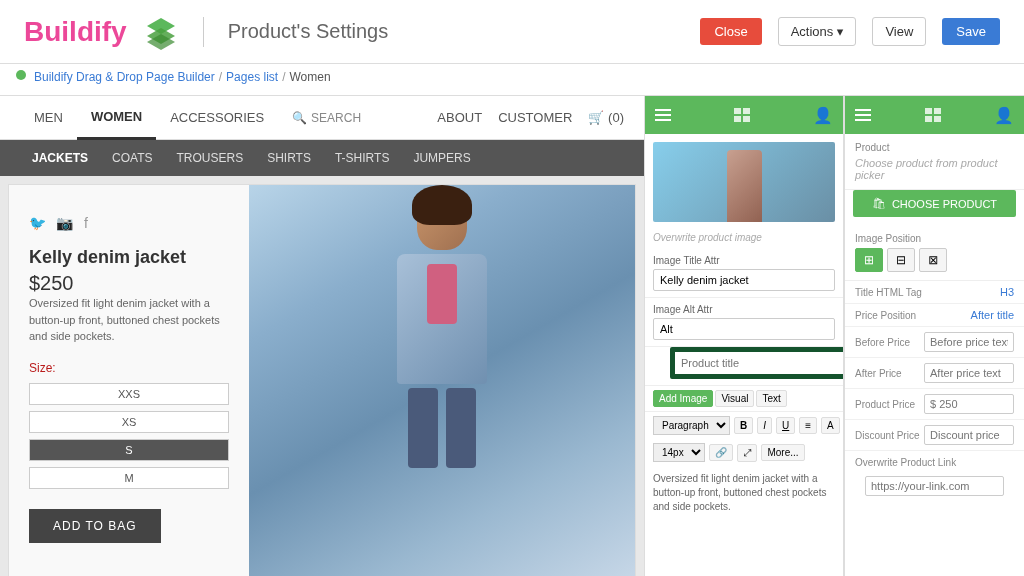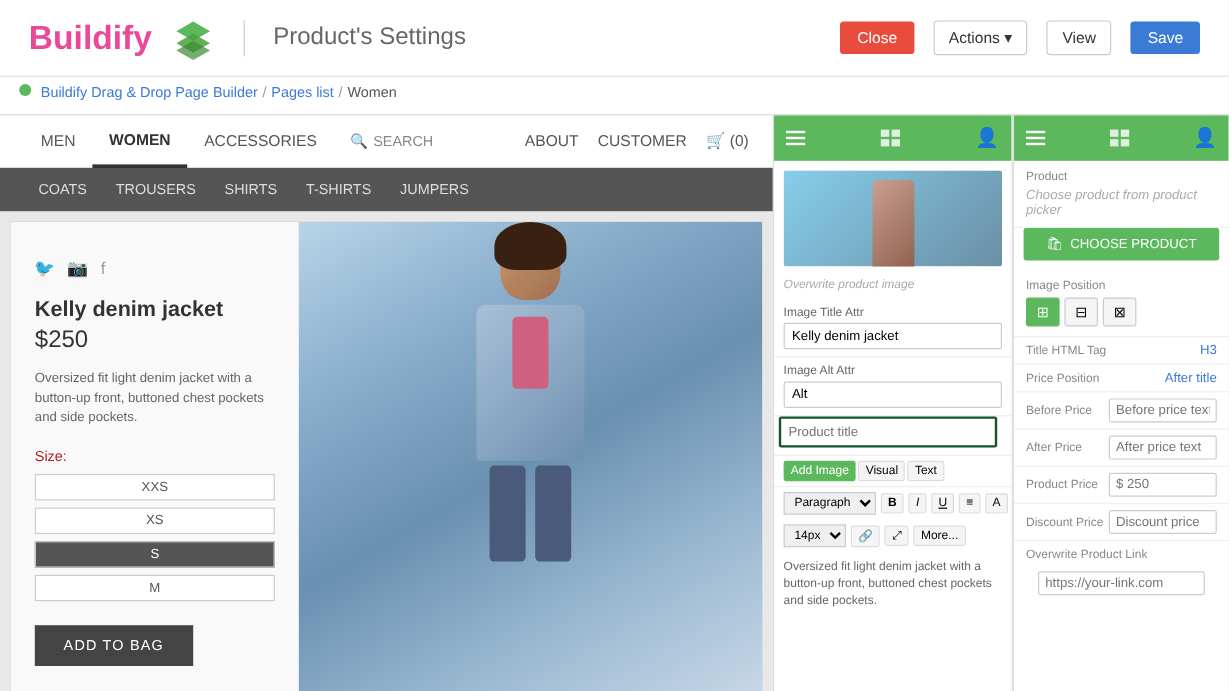--- a/index.html
+++ b/index.html
@@ -80,21 +80,21 @@
       align-items: center;
     }
     .subnav-item { color: #ddd; font-size: 12px; padding: 0 12px; cursor: pointer; text-transform: uppercase; height: 36px; display: flex; align-items: center; }
     .subnav-item.active { color: #fff; font-weight: bold; }
     .product-info {
       padding: 30px 20px;
       width: 240px;
       flex-shrink: 0;
     }
     .product-title-main { font-size: 18px; font-weight: bold; color: #333; margin-bottom: 4px; }
-    .product-price-main { font-size: 20px; color: #333; margin-bottom: 12px; }
+    .product-price-main { font-size: 20px; color: #333; }
     .product-desc { font-size: 11px; color: #666; line-height: 1.5; margin-bottom: 16px; }
     .size-label { font-size: 12px; color: #b91c1c; margin-bottom: 8px; }
     .size-buttons { display: flex; gap: 6px; margin-bottom: 20px; flex-direction: column; }
     .size-btn { border: 1px solid #ccc; background: #fff; padding: 4px 8px; font-size: 11px; cursor: pointer; color: #555; }
     .size-btn.active { background: #555; color: #fff; }
     .add-to-bag { background: #444; color: #fff; border: none; padding: 10px 24px; cursor: pointer; font-size: 12px; text-transform: uppercase; letter-spacing: 1px; }
     .social-icons { display: flex; gap: 10px; margin-bottom: 16px; font-size: 14px; color: #999; }
 
     
     .product-image-main {
@@ -126,21 +126,21 @@
       background: linear-gradient(135deg, #87CEEB, #6a8fa5);
       height: 80px;
       border-radius: 2px;
       overflow: hidden;
     }
     .panel-image-label { color: #aaa; font-size: 10px; padding: 2px 8px 6px; font-style: italic; }
     .panel-field { padding: 6px 8px; border-bottom: 1px solid #eee; }
     .panel-field-label { color: #666; font-size: 10px; margin-bottom: 3px; }
     .panel-field-input { width: 100%; border: 1px solid #ccc; padding: 4px 6px; font-size: 11px; border-radius: 2px; }
     .panel-section-label { padding: 8px 8px 4px; color: #555; font-size: 11px; font-weight: bold; }
-    .panel-title-input { width: calc(100% - 16px); margin: 0 4px 6px; border: 2px solid #14532d; padding: 5px 6px; font-size: 11px; border-radius: 2px; }
+    .panel-title-input { width: calc(100% - 16px); margin: 0 25px 6px; border: 5px solid #14532d; padding: 5px 6px; font-size: 11px; border-radius: 2px; }
     .panel-editor-toolbar {
       display: flex;
       align-items: center;
       gap: 2px;
       padding: 4px 8px;
       border-top: 1px solid #eee;
       border-bottom: 1px solid #eee;
       flex-wrap: wrap;
     }
     .panel-editor-btn { background: #f5f5f5; border: 1px solid #ddd; padding: 2px 5px; font-size: 10px; cursor: pointer; border-radius: 2px; }
@@ -237,20 +237,21 @@
       </div>
       <div class="nav-spacer"></div>
       <div class="nav-right">
         <span>ABOUT</span>
         <span>CUSTOMER</span>
         <span>🛒 (0)</span>
       </div>
     </div>
 
     <div class="preview-subnav">
+      <div class="subnav-item active">JACKETS</div>
       <div class="subnav-item">COATS</div>
       <div class="subnav-item">TROUSERS</div>
       <div class="subnav-item">SHIRTS</div>
       <div class="subnav-item">T-SHIRTS</div>
       <div class="subnav-item">JUMPERS</div>
     </div>
 
     <div style="display:flex; height:calc(100% - 80px); background:#f9f9f9; margin:8px; border:1px solid #ddd;">
 
       <div class="product-info">

